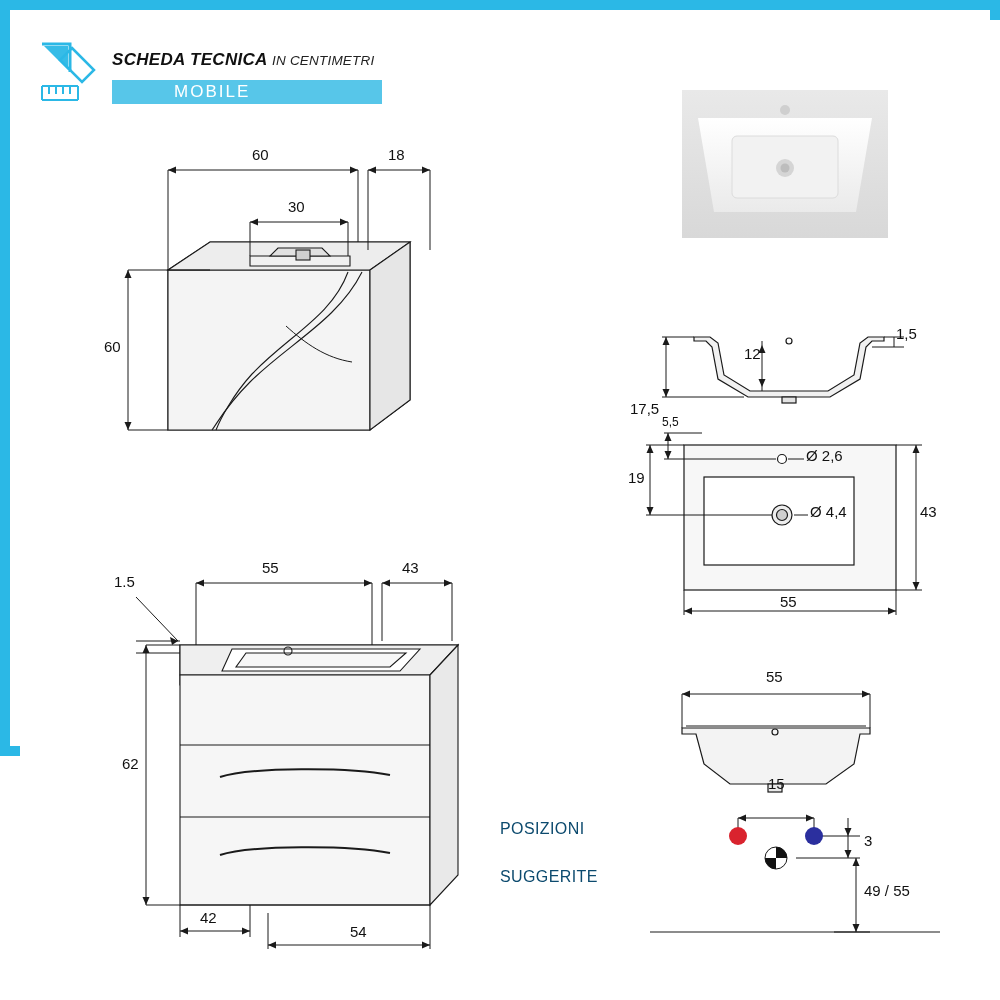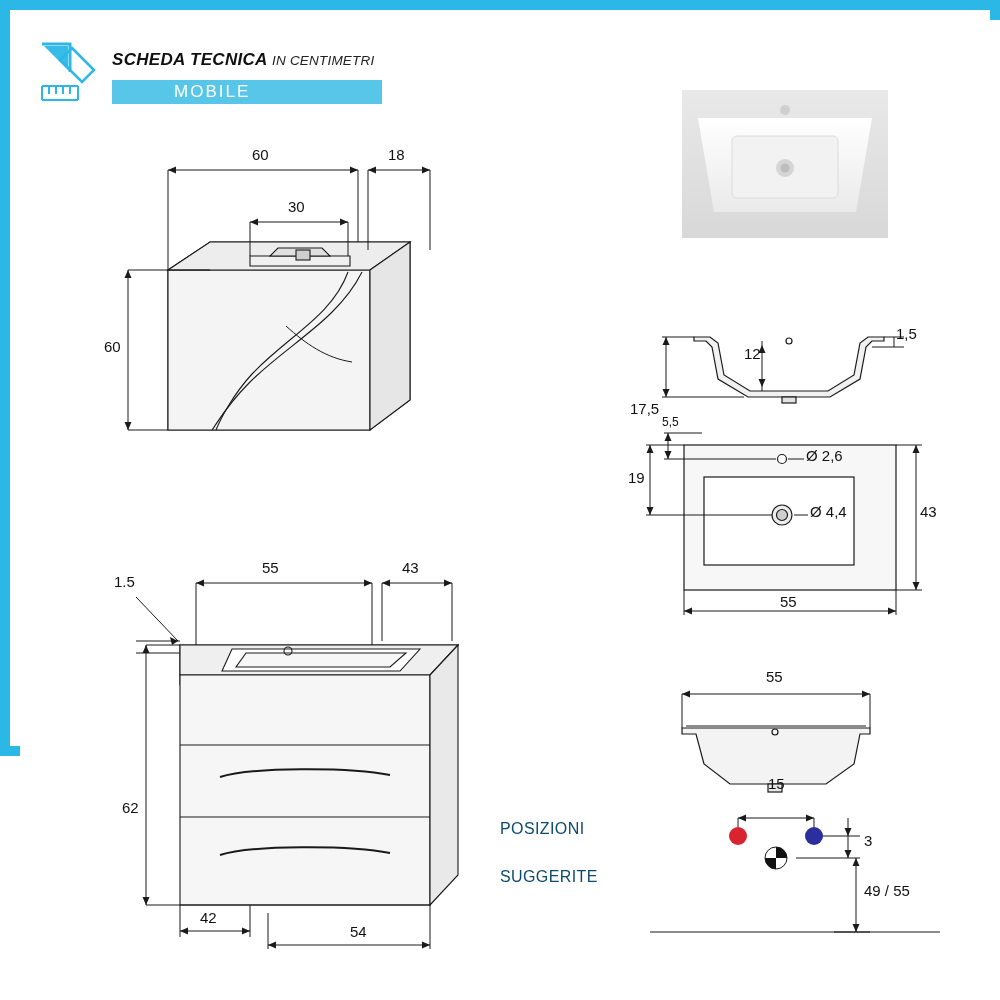--- a/index.html
+++ b/index.html
@@ -199,21 +199,21 @@
         <polygon points="46,360 42.5,352 49.5,352"></polygon>
         <polygon points="80,386 88,382.5 88,389.5"></polygon>
         <polygon points="150,386 142,382.5 142,389.5"></polygon>
         <polygon points="168,400 176,396.5 176,403.5"></polygon>
         <polygon points="330,400 322,396.5 322,403.5"></polygon>
       </g>
     </svg>
     <div class="lbl" style="left:162px;top:14px;">55</div>
     <div class="lbl" style="left:302px;top:14px;">43</div>
     <div class="lbl" style="left:14px;top:28px;">1.5</div>
-    <div class="lbl" style="left:22px;top:210px;margin-top:44px;">62</div>
+    <div class="lbl" style="left:22px;top:210px;">62</div>
     <div class="lbl" style="left:100px;top:364px;">42</div>
     <div class="lbl" style="left:250px;top:378px;">54</div>
   </div>
 
   <div class="abs" style="left:660px;top:60px;width:210px;height:170px;">
     <svg width="210" height="170" viewBox="0 0 210 170">
       <defs>
         <linearGradient id="g1" x1="0" y1="0" x2="0" y2="1">
           <stop offset="0" stop-color="#e9e9e9"></stop>
           <stop offset="1" stop-color="#d8d8d8"></stop>

